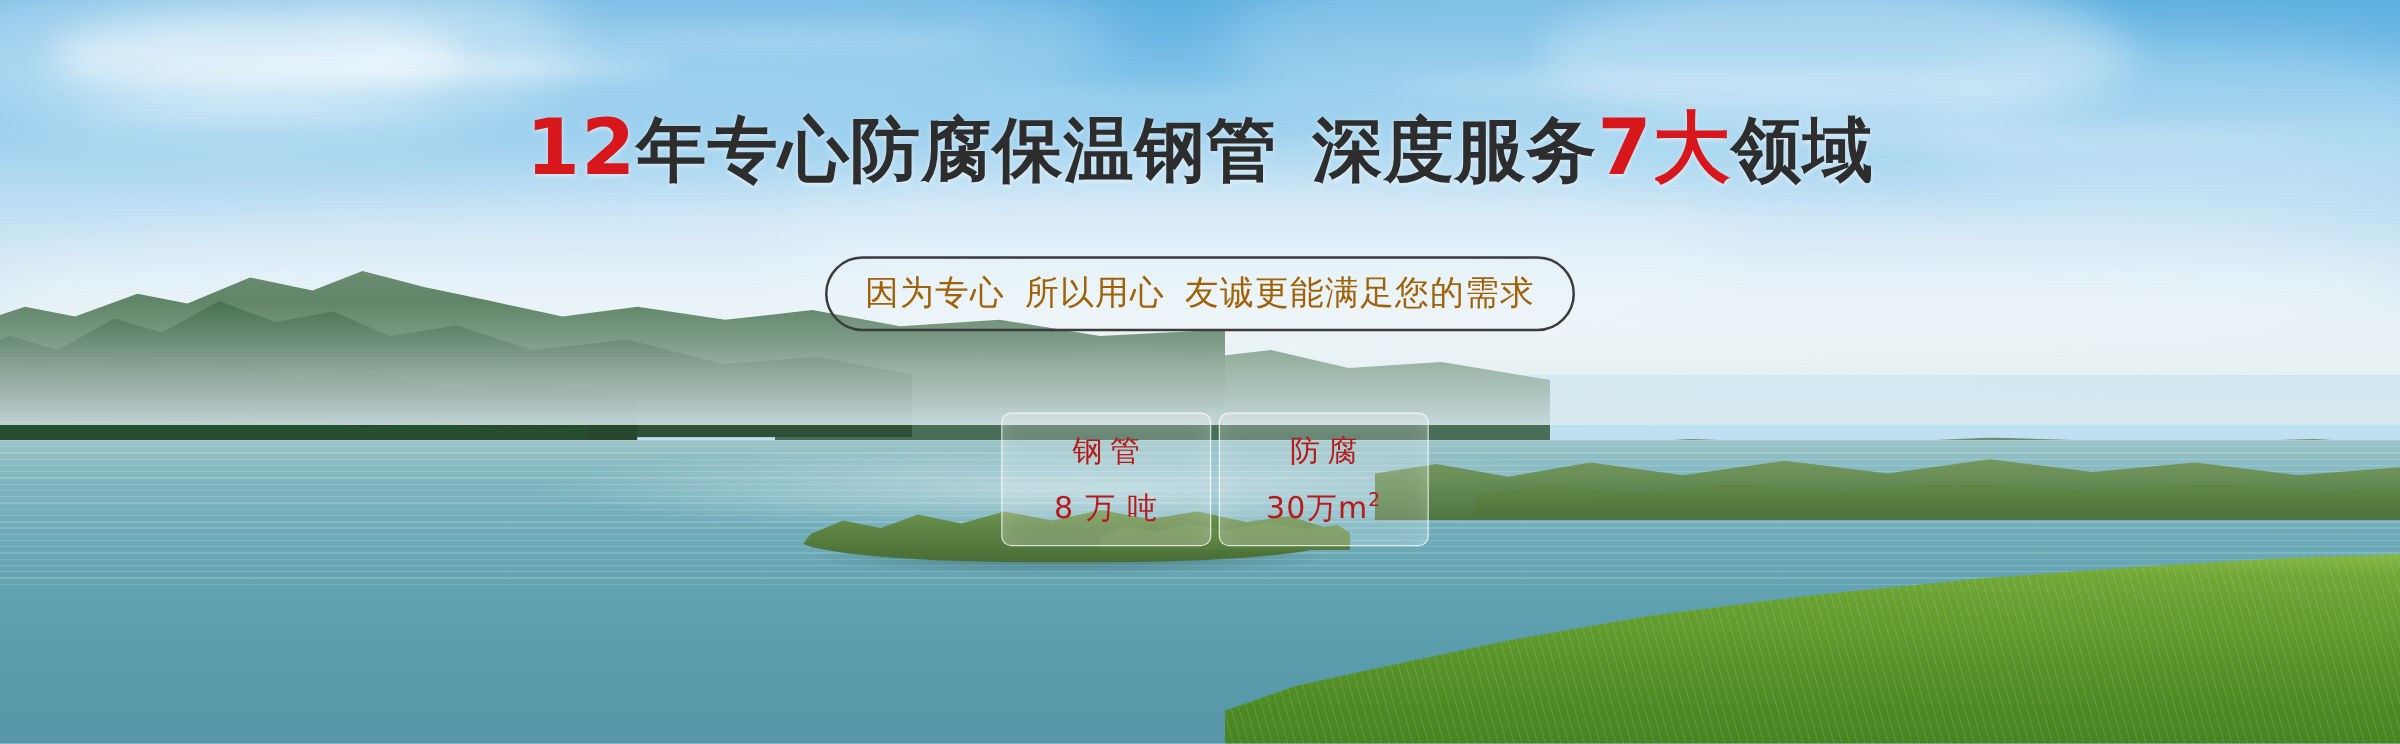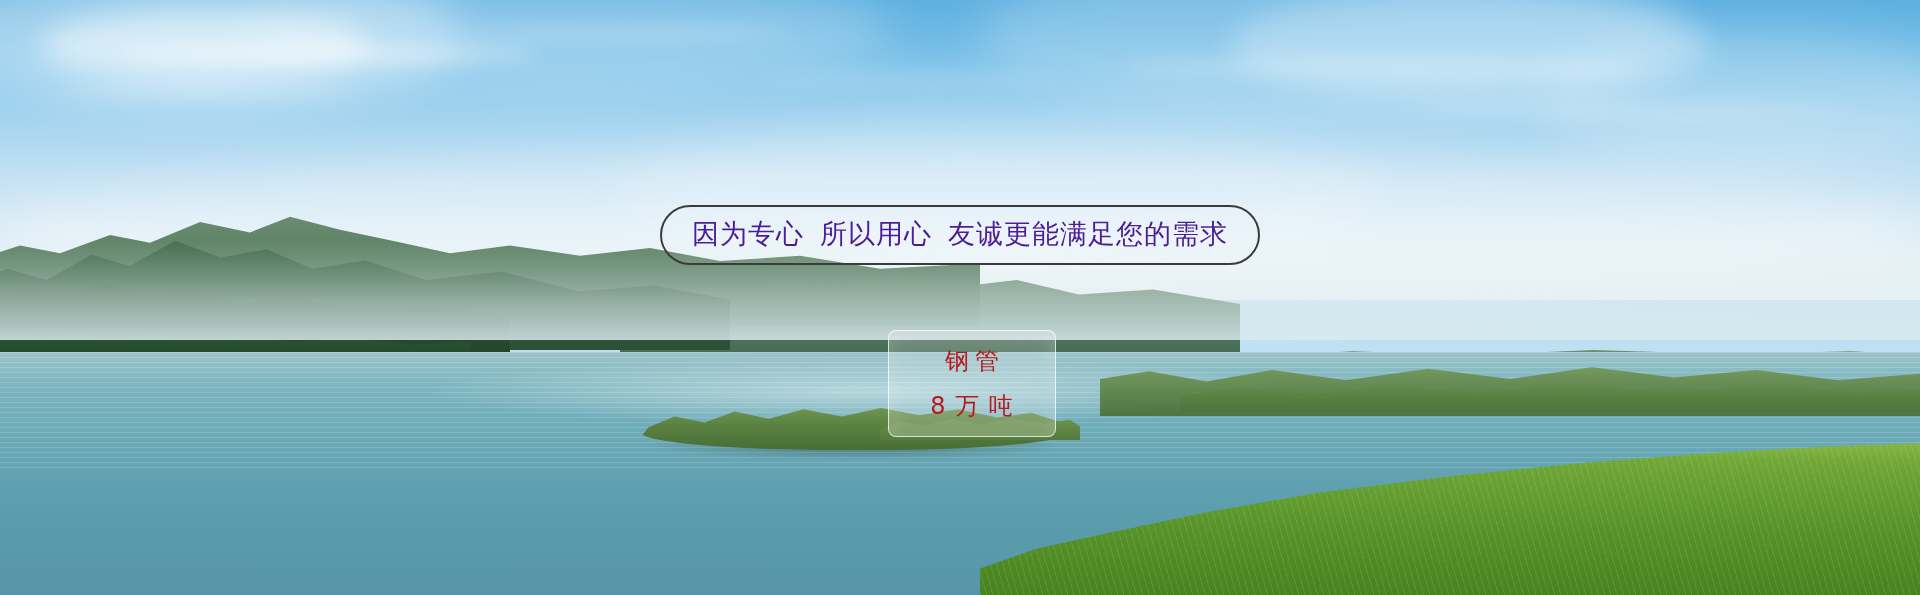--- a/index.html
+++ b/index.html
@@ -175,21 +175,21 @@
   }
   .hl-red{color:#d7171b;font-size:62px;font-weight:700;}
   .hl-dark{color:#2d2d2d;}
   .hl-gap{display:inline-block;width:28px;}
 
   .tagline{
     position:absolute;left:50%;top:205px;transform:translateX(-50%);
     border:2px solid #3b3b3b;
     border-radius:30px;
     padding:9px 30px 11px 30px;
-    color:#4c1d95;
+    color:#a16207;
     font-family:"DejaVu Sans","Liberation Sans",sans-serif;
     font-size:27px;
     font-weight:400;
     letter-spacing:1px;
     white-space:nowrap;
     background:rgba(255,255,255,.04);
   }
   .tag-gap{display:inline-block;width:16px;}
 
   .cards{
@@ -263,29 +263,38 @@
   <div class="island-shadow"></div>
   <div class="island"></div>
   <div class="island2"></div>
 
   <div class="grass"></div>
   <div class="grass-tex"></div>
   <div class="grass-edge"></div>
 
   <div class="content">
 
+    <div class="headline">
+      <span class="hl-red">12</span><span class="hl-dark">年专心防腐保温钢管</span><span class="hl-gap"></span><span class="hl-dark">深度服务</span><span class="hl-red">7大</span><span class="hl-dark">领域</span>
+    </div>
 
     <div class="tagline">
       <span>因为专心</span><span class="tag-gap"></span><span>所以用心</span><span class="tag-gap"></span><span>友诚更能满足您的需求</span>
     </div>
 
     <div class="cards">
 
       <div class="card">
         <div class="card-title">钢管</div>
         <div class="card-value">8 万 吨</div>
       </div>
 
+      <div class="card">
+        <div class="card-title">防腐</div>
+        <div class="card-value">
+          <span>30万m</span><span class="sup">2</span>
+        </div>
+      </div>
 
 
     </div>
   </div>
 </div>
 
 </body></html>

